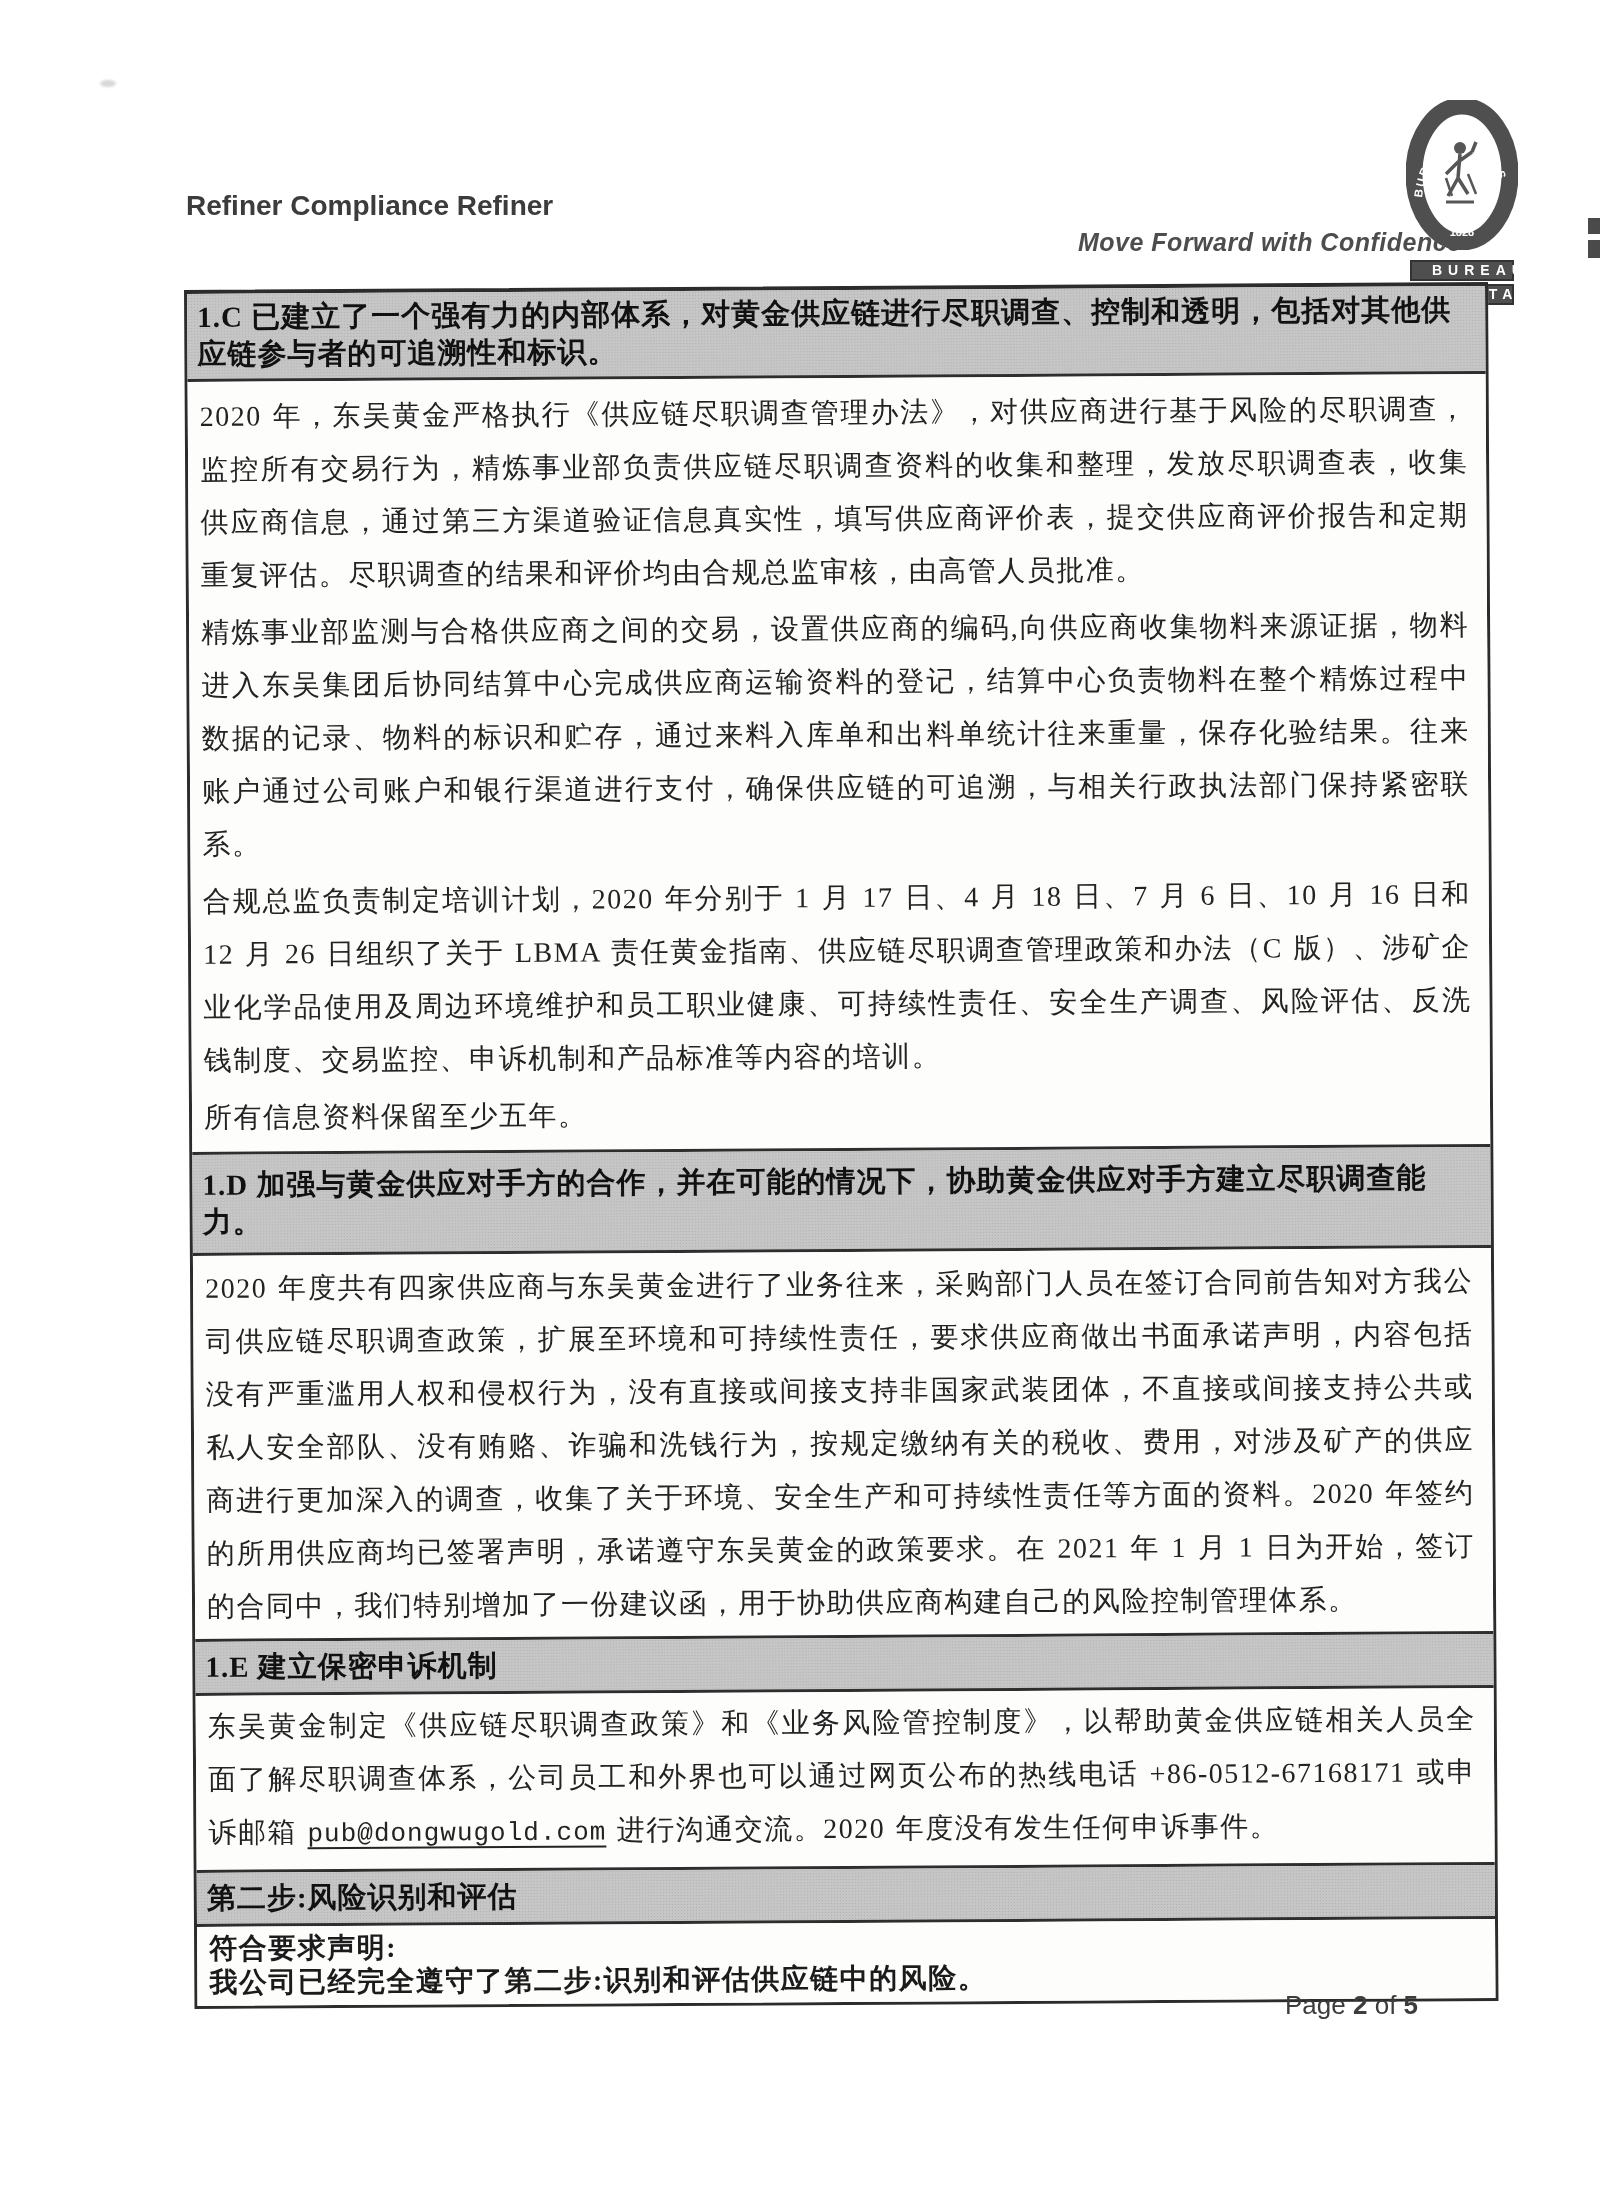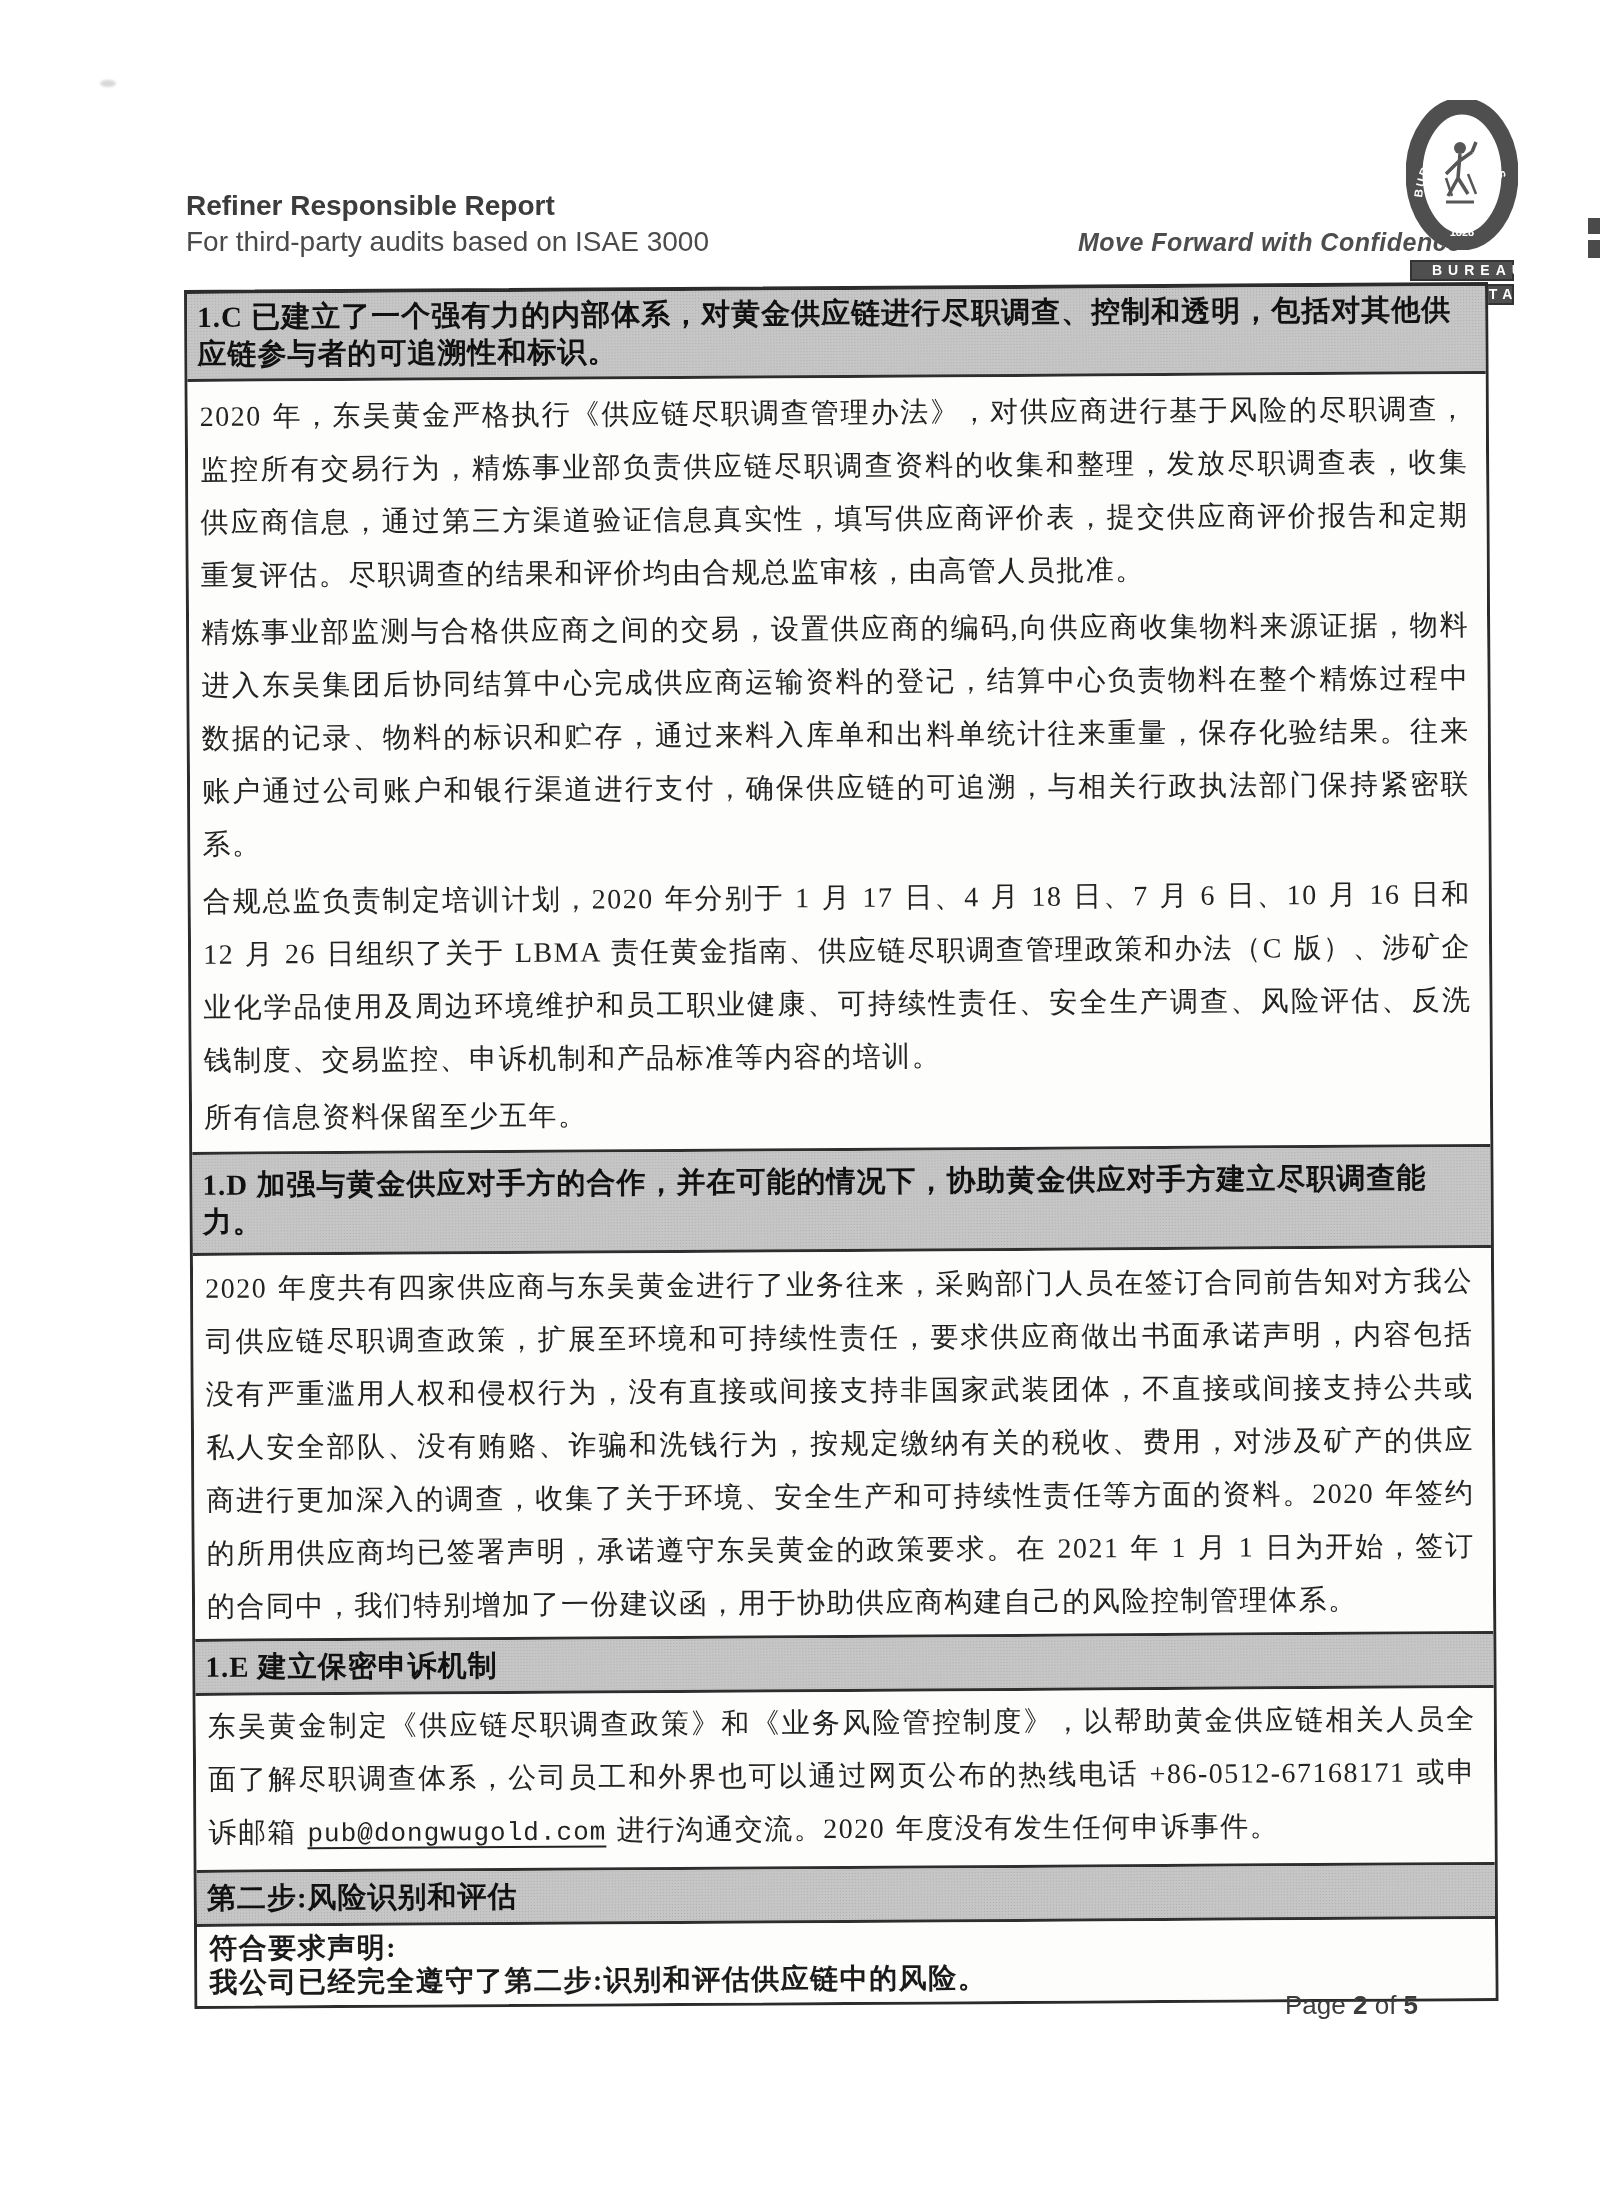--- a/index.html
+++ b/index.html
@@ -77,22 +77,21 @@
 <body>
 
 <div>
 
   <div class="speck speck1"></div>
   <div class="speck speck2"></div>
   <div class="edge-mark edge-mark1"></div>
   <div class="edge-mark edge-mark2"></div>
 
   <div class="hdr">
-    <div class="hdr-l2">Refiner Responsible Report</div>
-    <div class="hdr-l3">For third-party audits based on ISAE 3000</div>
+    <div class="hdr-l2">Refiner Compliance Refiner</div>
   </div>
 
   <div class="tagline">Move Forward with Confidence</div>
 
   <div class="logo">
     <svg width="112" height="150" viewBox="0 0 112 150">
       <ellipse cx="56" cy="74" rx="48" ry="68" fill="none" stroke="#4f4f4f" stroke-width="17"></ellipse>
       <path id="arcp" d="M 16,104 A 40,60 0 1 1 96,104" fill="none"></path>
       <text font-family="Liberation Sans, DejaVu Sans, sans-serif" font-size="11.5" font-weight="bold" fill="#ffffff" letter-spacing="2">
         <textPath href="#arcp" startOffset="4%">BUREAU VERITAS</textPath>

